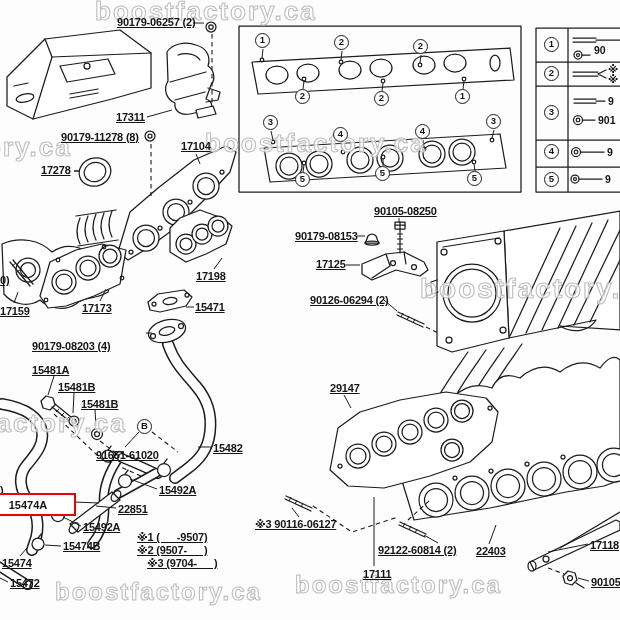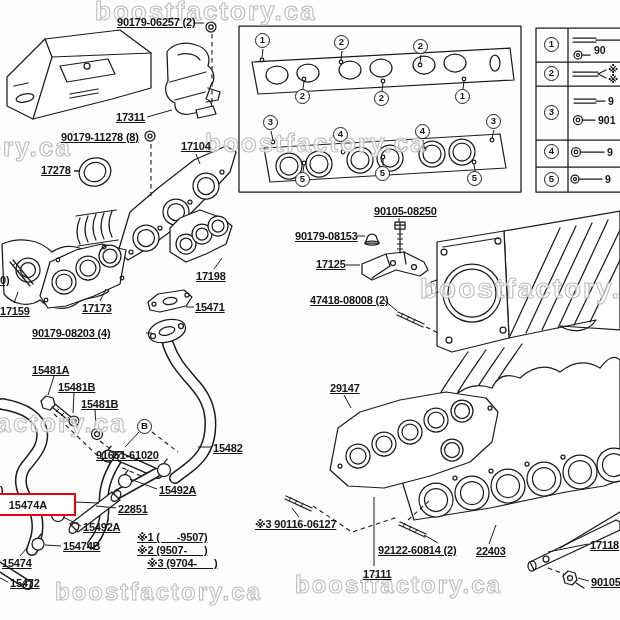--- a/index.html
+++ b/index.html
@@ -409,36 +409,36 @@
 
   <div class="lbl" style="left:117px;top:16px">90179-06257 (2)</div>
   <div class="lbl" style="left:116px;top:111px">17311</div>
   <div class="lbl" style="left:61px;top:131px">90179-11278 (8)</div>
   <div class="lbl" style="left:181px;top:140px">17104</div>
   <div class="lbl" style="left:41px;top:164px">17278</div>
   <div class="lbl" style="left:196px;top:270px">17198</div>
   <div class="lbl" style="left:82px;top:302px">17173</div>
   <div class="lbl" style="left:0px;top:305px">17159</div>
   <div class="lbl" style="left:195px;top:301px">15471</div>
-  <div class="lbl" style="left:32px;top:327px">90179-08203 (4)</div>
+  <div class="lbl" style="left:32px;top:340px">90179-08203 (4)</div>
   <div class="lbl" style="left:32px;top:364px">15481A</div>
   <div class="lbl" style="left:58px;top:381px">15481B</div>
   <div class="lbl" style="left:81px;top:398px">15481B</div>
   <div class="lbl" style="left:96px;top:449px">91651-61020</div>
   <div class="lbl" style="left:213px;top:442px">15482</div>
   <div class="lbl" style="left:159px;top:484px">15492A</div>
   <div class="lbl" style="left:118px;top:503px">22851</div>
   <div class="lbl" style="left:83px;top:521px">15492A</div>
   <div class="lbl" style="left:63px;top:540px">15474B</div>
   <div class="lbl" style="left:2px;top:557px">15474</div>
   <div class="lbl" style="left:10px;top:577px">15472</div>
   <div class="lbl" style="left:374px;top:205px">90105-08250</div>
   <div class="lbl" style="left:295px;top:230px">90179-08153</div>
   <div class="lbl" style="left:316px;top:258px">17125</div>
-  <div class="lbl" style="left:310px;top:294px">47418-08008 (2)</div>
+  <div class="lbl" style="left:310px;top:294px">90126-06294 (2)</div>
   <div class="lbl" style="left:330px;top:382px">29147</div>
   <div class="lbl" style="left:255px;top:518px">※3 90116-06127</div>
   <div class="lbl" style="left:378px;top:544px">92122-60814 (2)</div>
   <div class="lbl" style="left:363px;top:568px">17111</div>
   <div class="lbl" style="left:476px;top:545px">22403</div>
   <div class="lbl" style="left:590px;top:539px">17118</div>
   <div class="lbl" style="left:591px;top:576px">90105-</div>
   <div class="lbl" style="left:0px;top:274px">0)</div>
   <div class="lbl" style="left:0px;top:484px">)</div>
 

